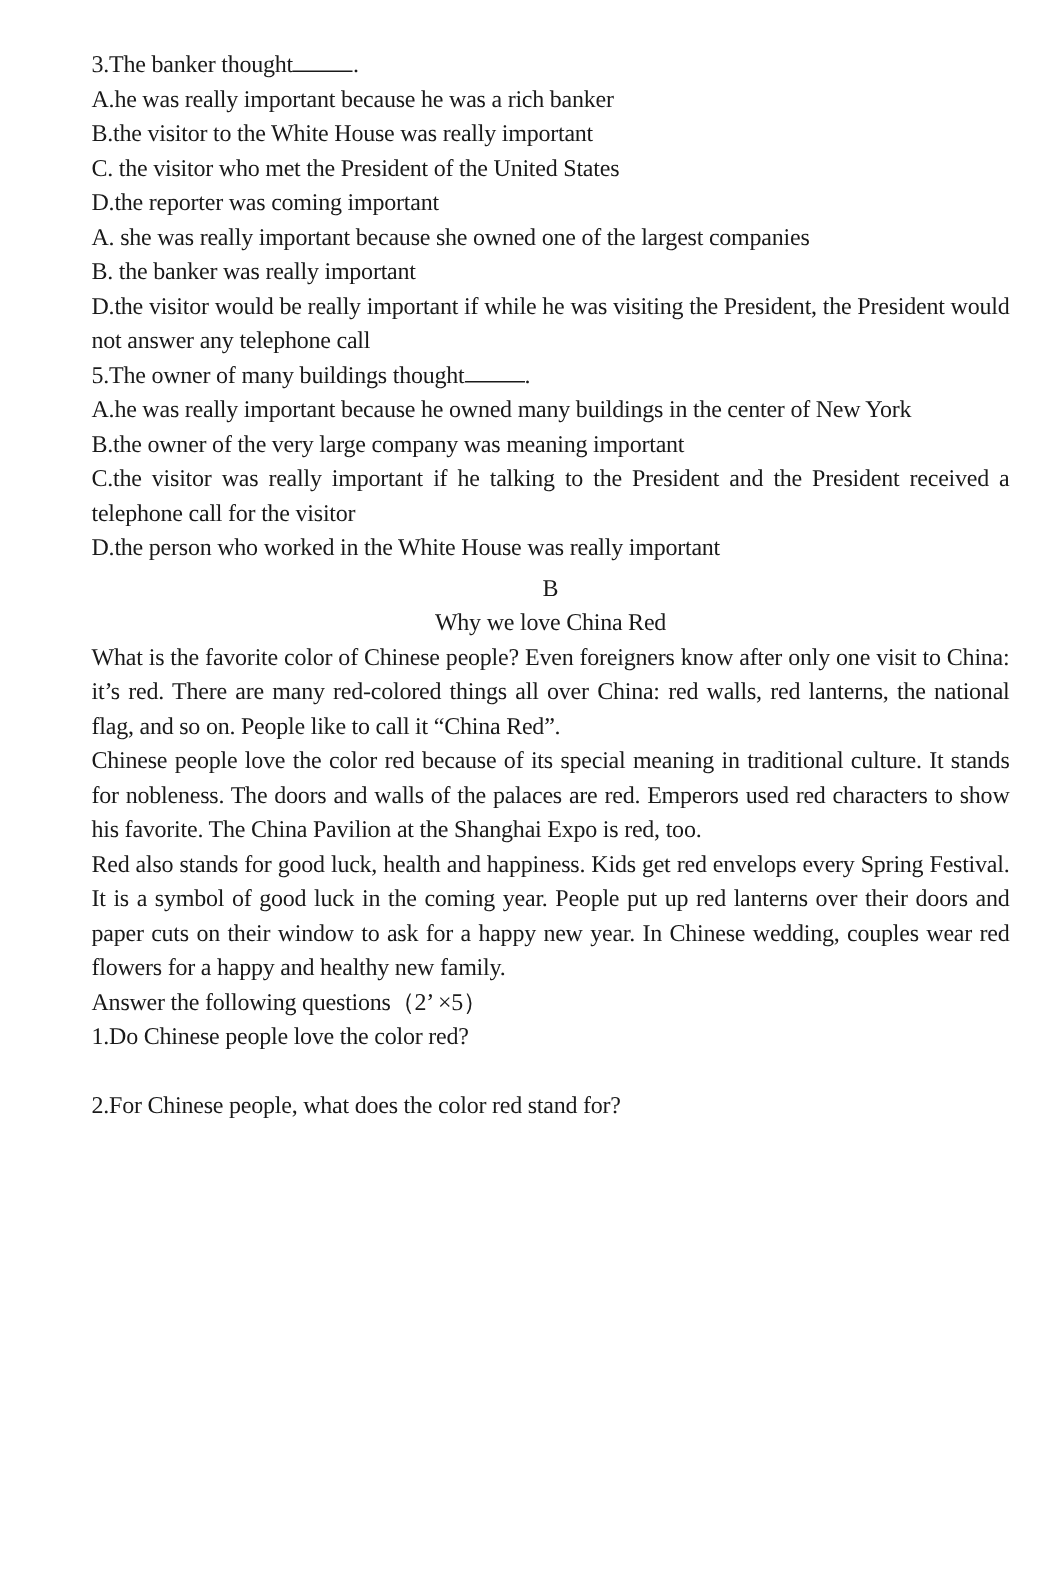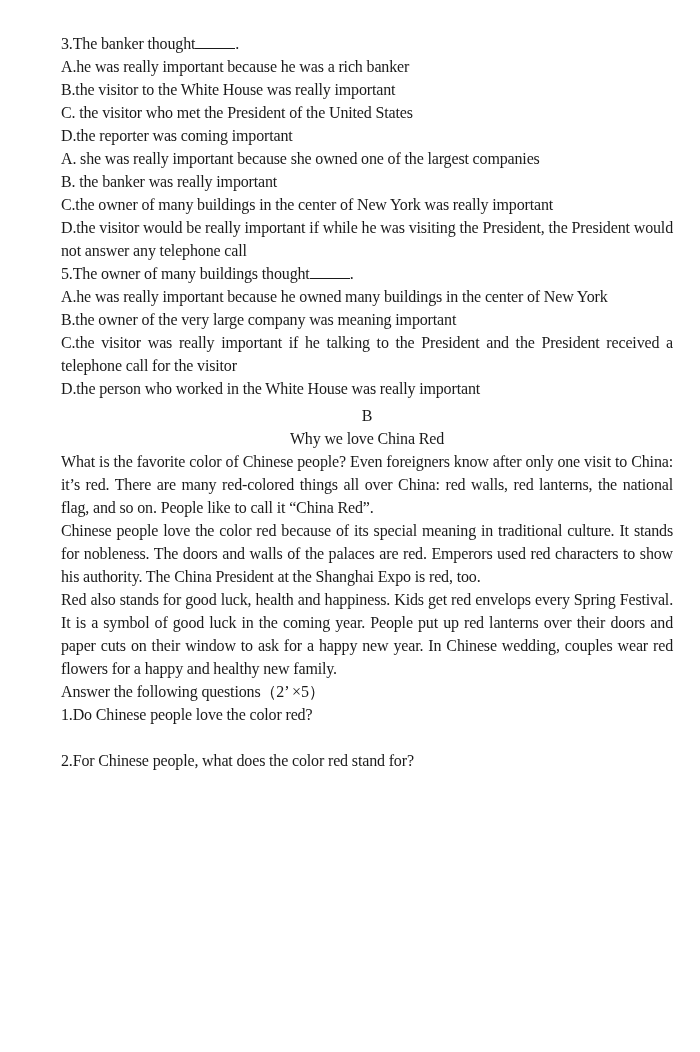--- a/index.html
+++ b/index.html
@@ -63,39 +63,38 @@
     <span class="line"><span>3.The banker thought</span><span class="blank"></span><span>.</span></span>
     <span class="line">A.he was really important because he was a rich banker</span>
     <span class="line">B.the visitor to the White House was really important</span>
     <span class="line">C. the visitor who met the President of the United States</span>
     <span class="line">D.the reporter was coming important</span>
   </div>
 
   <div>
     <span class="line">A. she was really important because she owned one of the largest companies</span>
     <span class="line">B. the banker was really important</span>
-    <span class="line">C.the owner of many buildings in the center of New York was really important</span>
     <span class="para">D.the visitor would be really important if while he was visiting the President, the President would not answer any telephone call</span>
   </div>
 
   <div>
     <span class="line"><span>5.The owner of many buildings thought</span><span class="blank"></span><span>.</span></span>
     <span class="para">A.he was really important because he owned many buildings in the center of New York</span>
     <span class="line">B.the owner of the very large company was meaning important</span>
     <span class="para">C.the visitor was really important if he talking to the President and the President received a telephone call for the visitor</span>
     <span class="line">D.the person who worked in the White House was really important</span>
   </div>
 
   <span class="gap-small"></span>
 
   <div>
     <span class="center">B</span>
     <span class="center">Why we love China Red</span>
     <span class="para">What is the favorite color of Chinese people? Even foreigners know after only one visit to China: it’s red. There are many red-colored things all over China: red walls, red lanterns, the national flag, and so on. People like to call it “China Red”.</span>
-    <span class="para">Chinese people love the color red because of its special meaning in traditional culture. It stands for nobleness. The doors and walls of the palaces are red. Emperors used red characters to show his authority. The China President at the Shanghai Expo is red, too.</span>
+    <span class="para">Chinese people love the color red because of its special meaning in traditional culture. It stands for nobleness. The doors and walls of the palaces are red. Emperors used red characters to show his favorite. The China Pavilion at the Shanghai Expo is red, too.</span>
     <span class="para">Red also stands for good luck, health and happiness. Kids get red envelops every Spring Festival. It is a symbol of good luck in the coming year. People put up red lanterns over their doors and paper cuts on their window to ask for a happy new year. In Chinese wedding, couples wear red flowers for a happy and healthy new family.</span>
     <span class="line">Answer the following questions（2’ ×5）</span>
     <span class="line">1.Do Chinese people love the color red?</span>
     <span class="spacer"></span>
     <span class="line">2.For Chinese people, what does the color red stand for?</span>
   </div>
 
 </div>
 
 </body></html>

